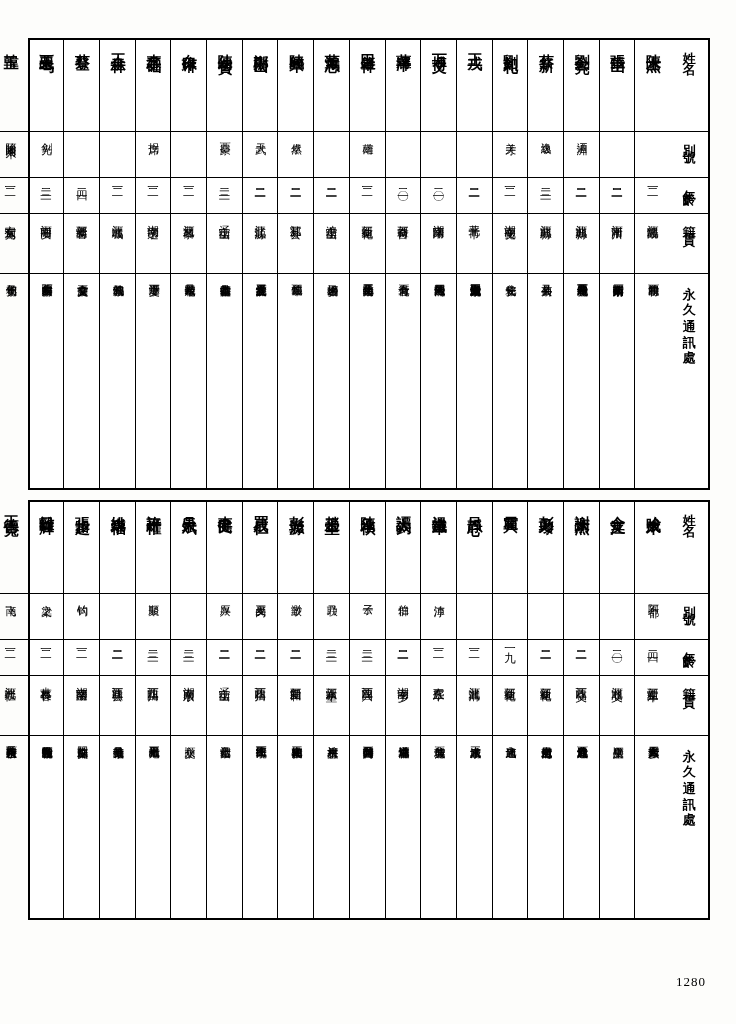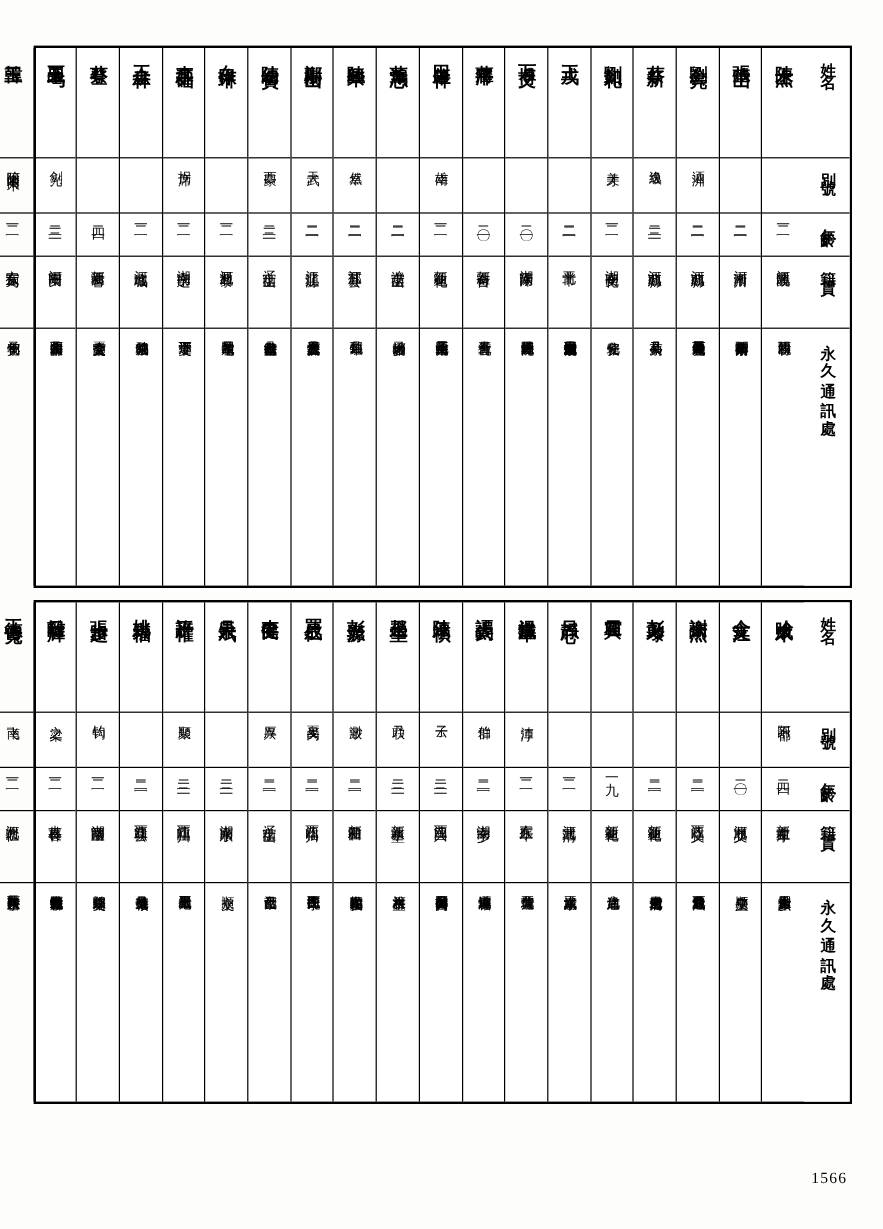--- a/index.html
+++ b/index.html
@@ -798,14 +798,14 @@
         </div>
         <div class="cell c-origin origin">
           <div class="v">河北崇仁</div>
         </div>
         <div class="cell c-addr addr">
           <div class="v">密云长生路西永聚转</div>
         </div>
       </div>
     </div>
 
-  <div class="page-number">1566</div>
+  <div class="page-number">1280</div>
 </div>
 
 </body></html>

